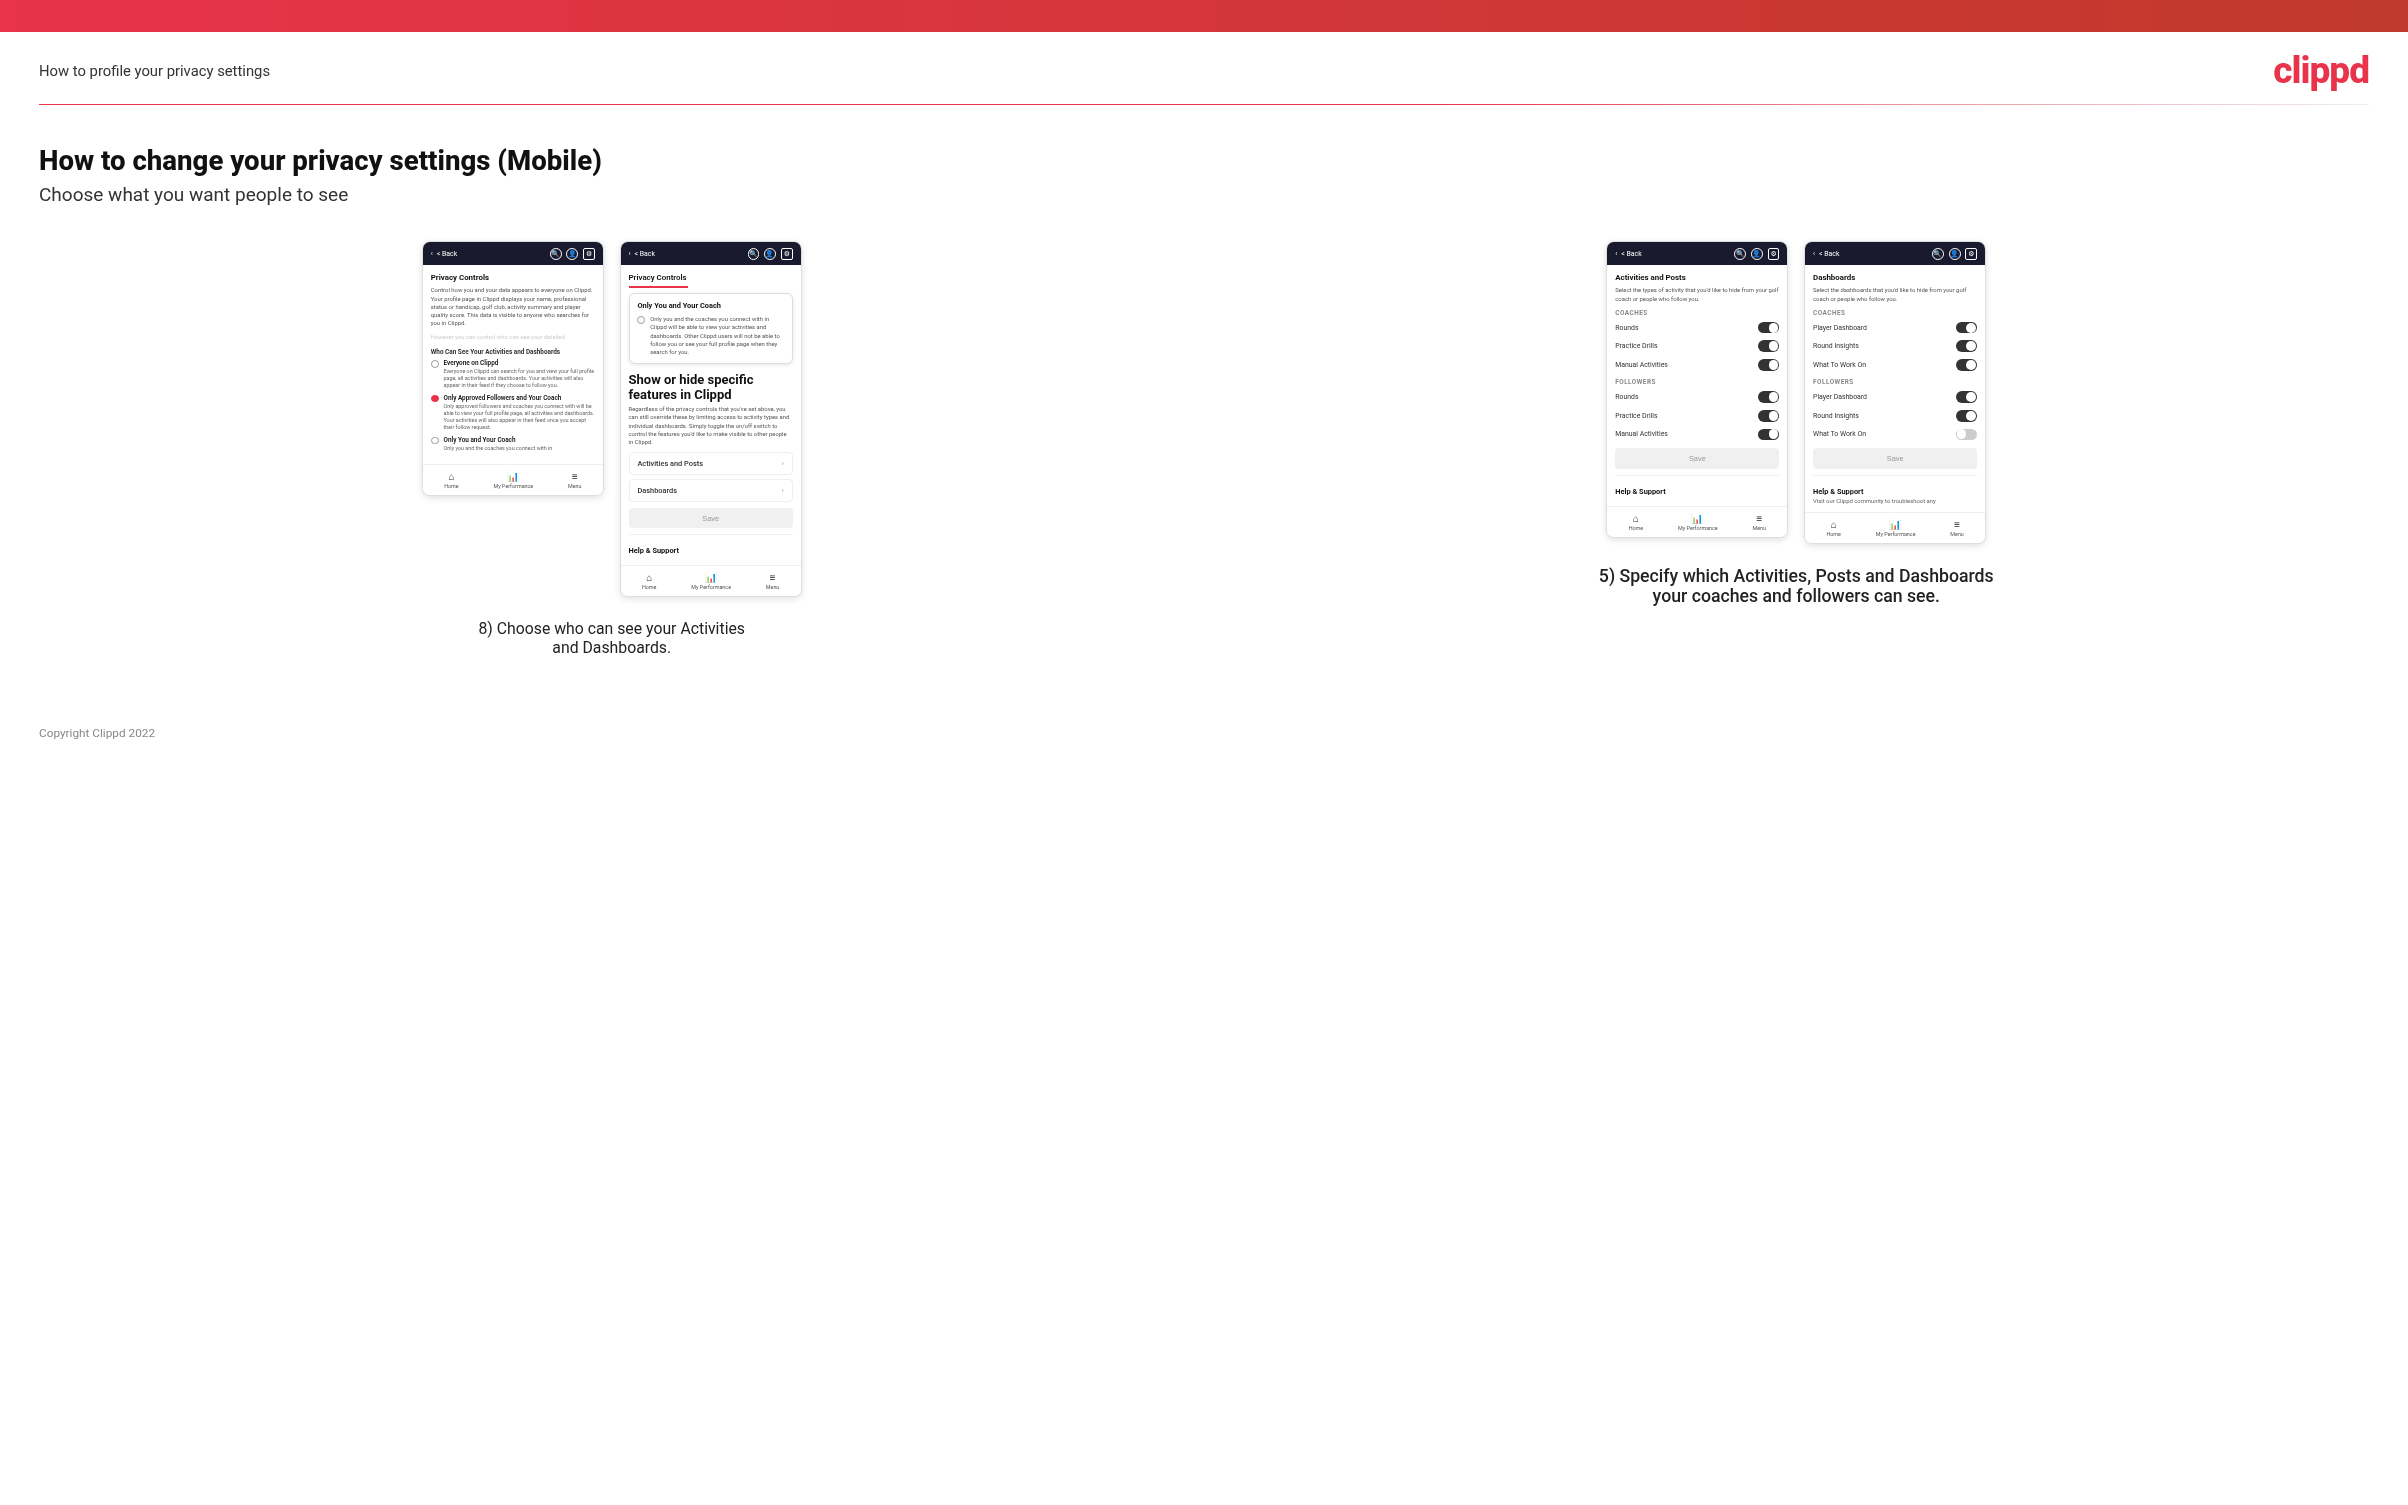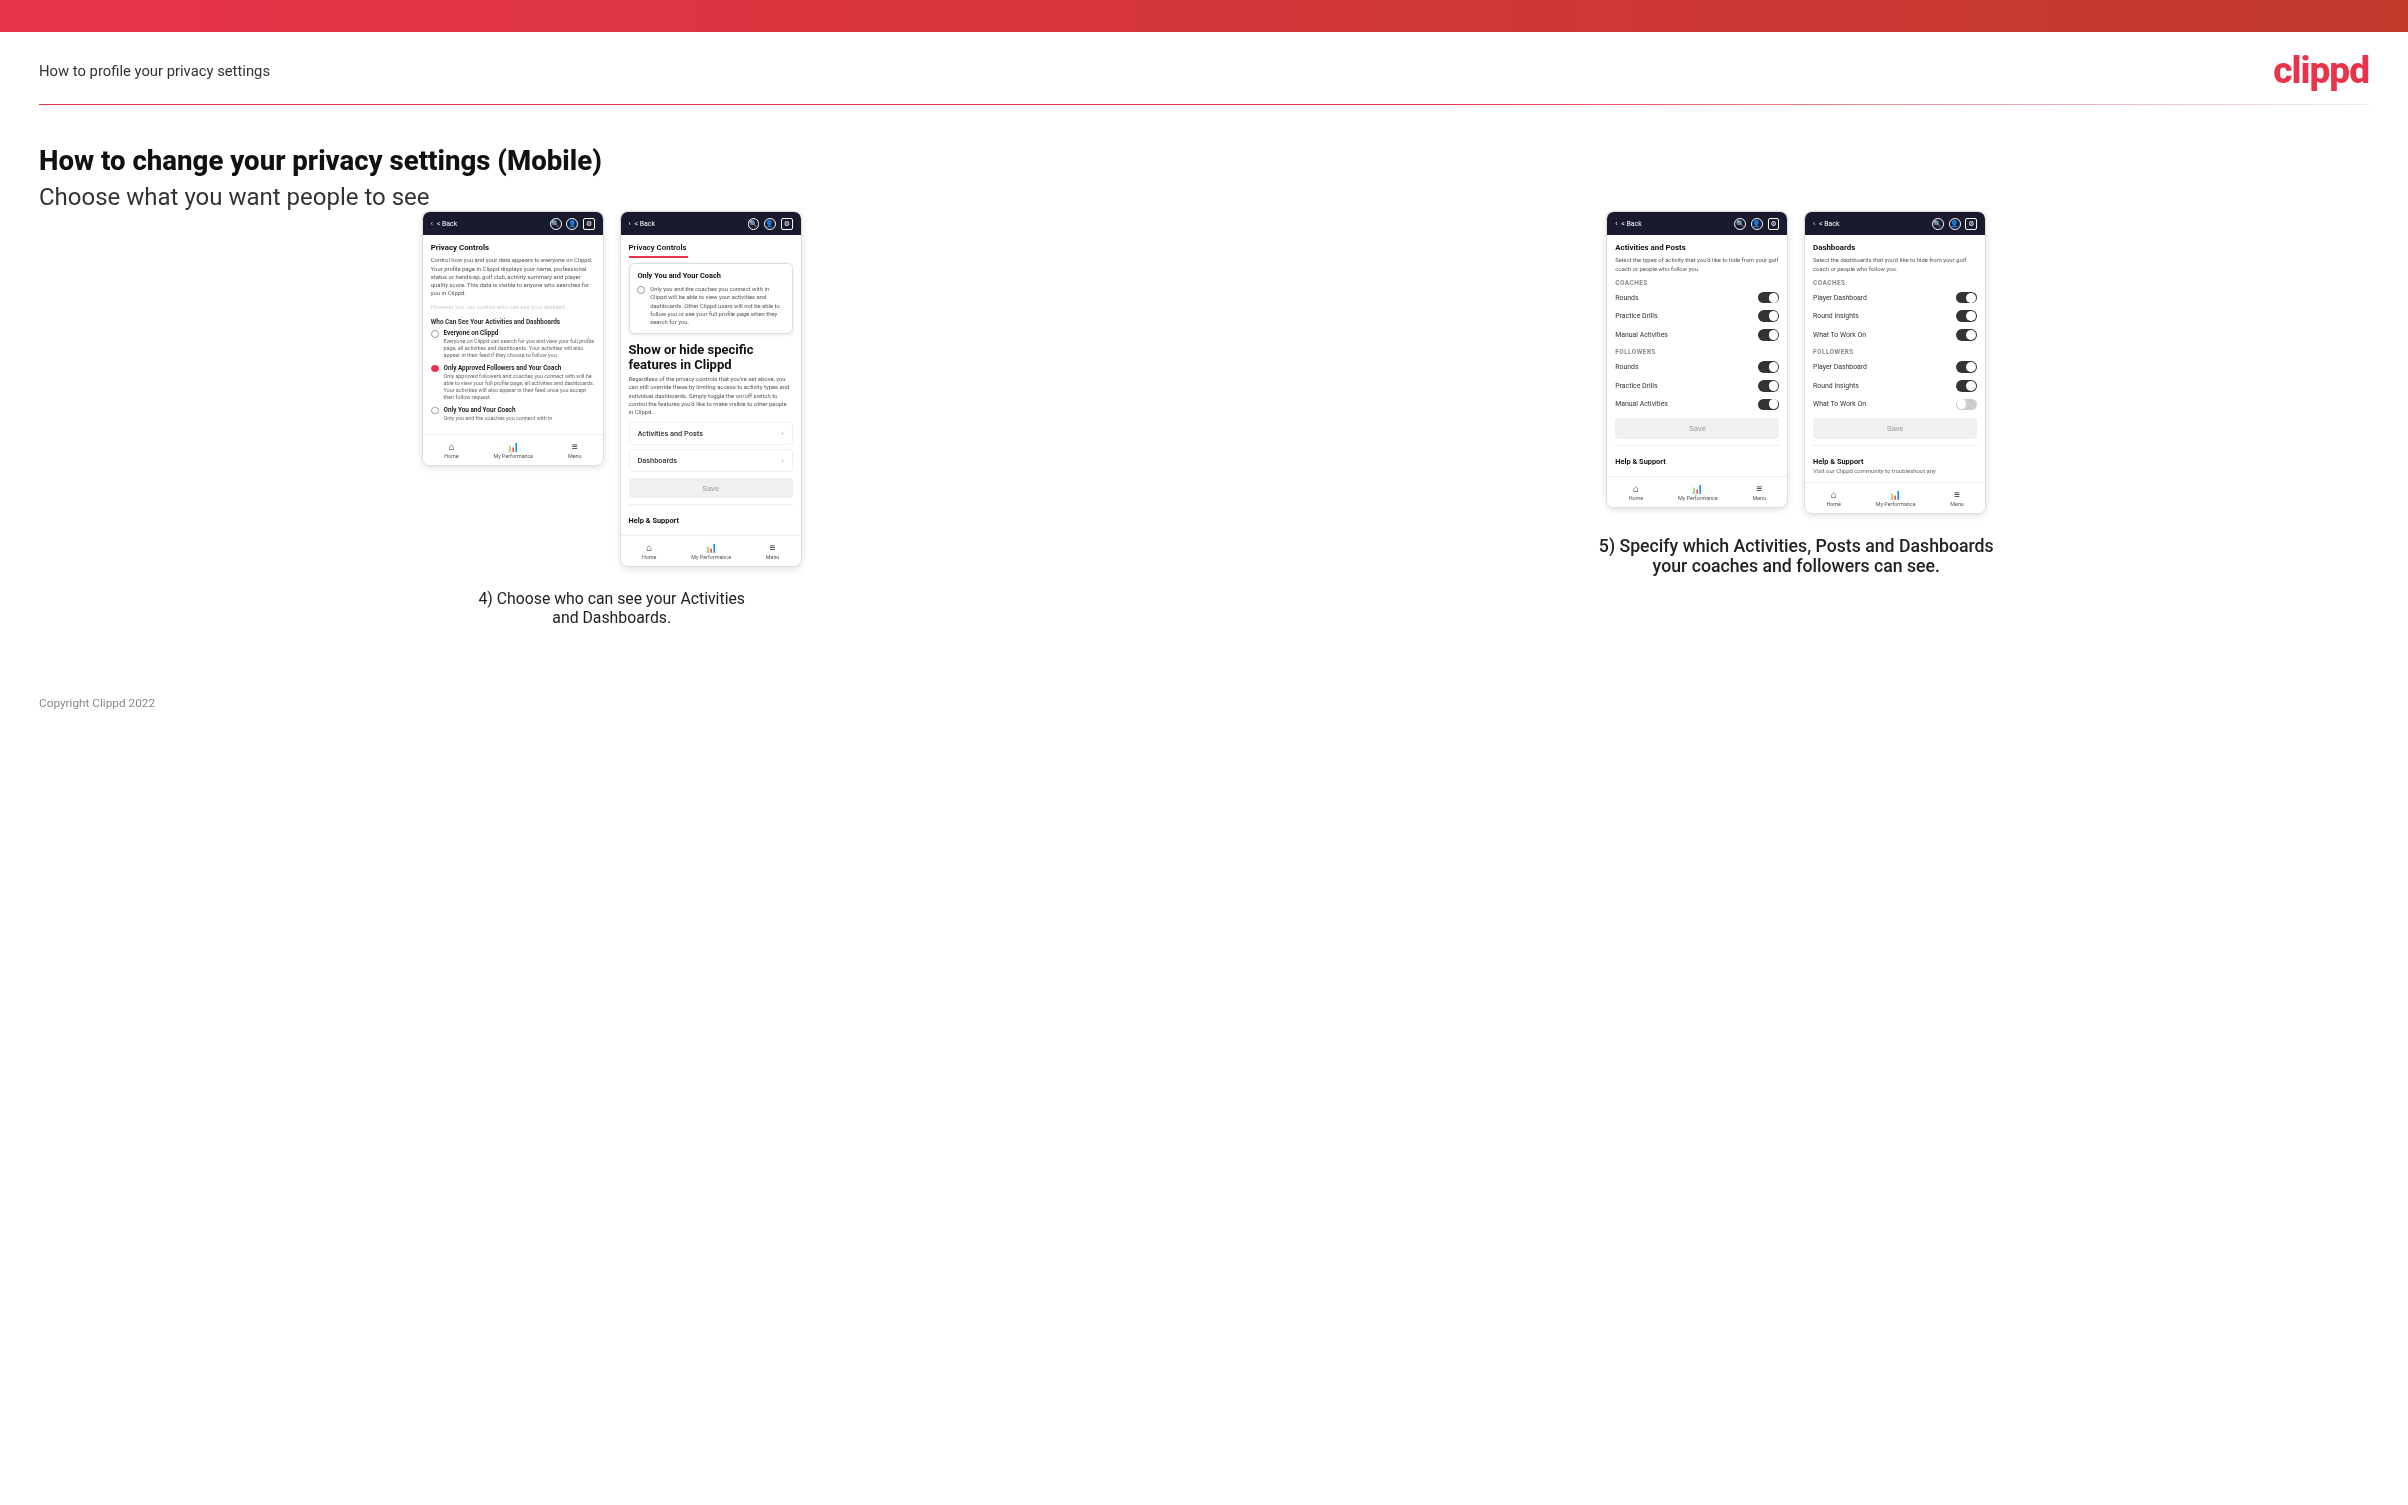--- a/index.html
+++ b/index.html
@@ -45,23 +45,24 @@
     .main-content {
       padding: 39px 39px 29.6px 39px;
     }
     .page-heading {
       font-size: 27.6px;
       font-weight: 800;
       color: #111;
       margin-bottom: 5.9px;
     }
     .page-subheading {
-      font-size: 24px;
+      font-size: 19px;
       color: #333;
       font-weight: 400;
+      margin-bottom: 35px;
     }
 
     .mockup-pair {
       display: flex;
       gap: 15.8px;
       align-items: flex-start;
     }
 
     .phone-screen {
       border-radius: 7.9px;
@@ -507,21 +508,21 @@
               <span class="nav-text">My Performance</span>
             </div>
             <div class="nav-item">
               <span class="nav-icon">≡</span>
               <span class="nav-text">Menu</span>
             </div>
           </div>
         </div>
       </div>
 
-      <div class="caption">4) Choose who can see your Activities and Dashboards.</div>
+      <div class="caption">8) Choose who can see your Activities and Dashboards.</div>
     </div>
 
     <div class="col-right">
       <div class="mockup-pair">
 
         <div class="phone-screen">
           <div class="phone-nav">
             <div class="phone-nav-back">
               <span>‹</span>
               <span style="margin-left:2px;">&lt; Back</span>

